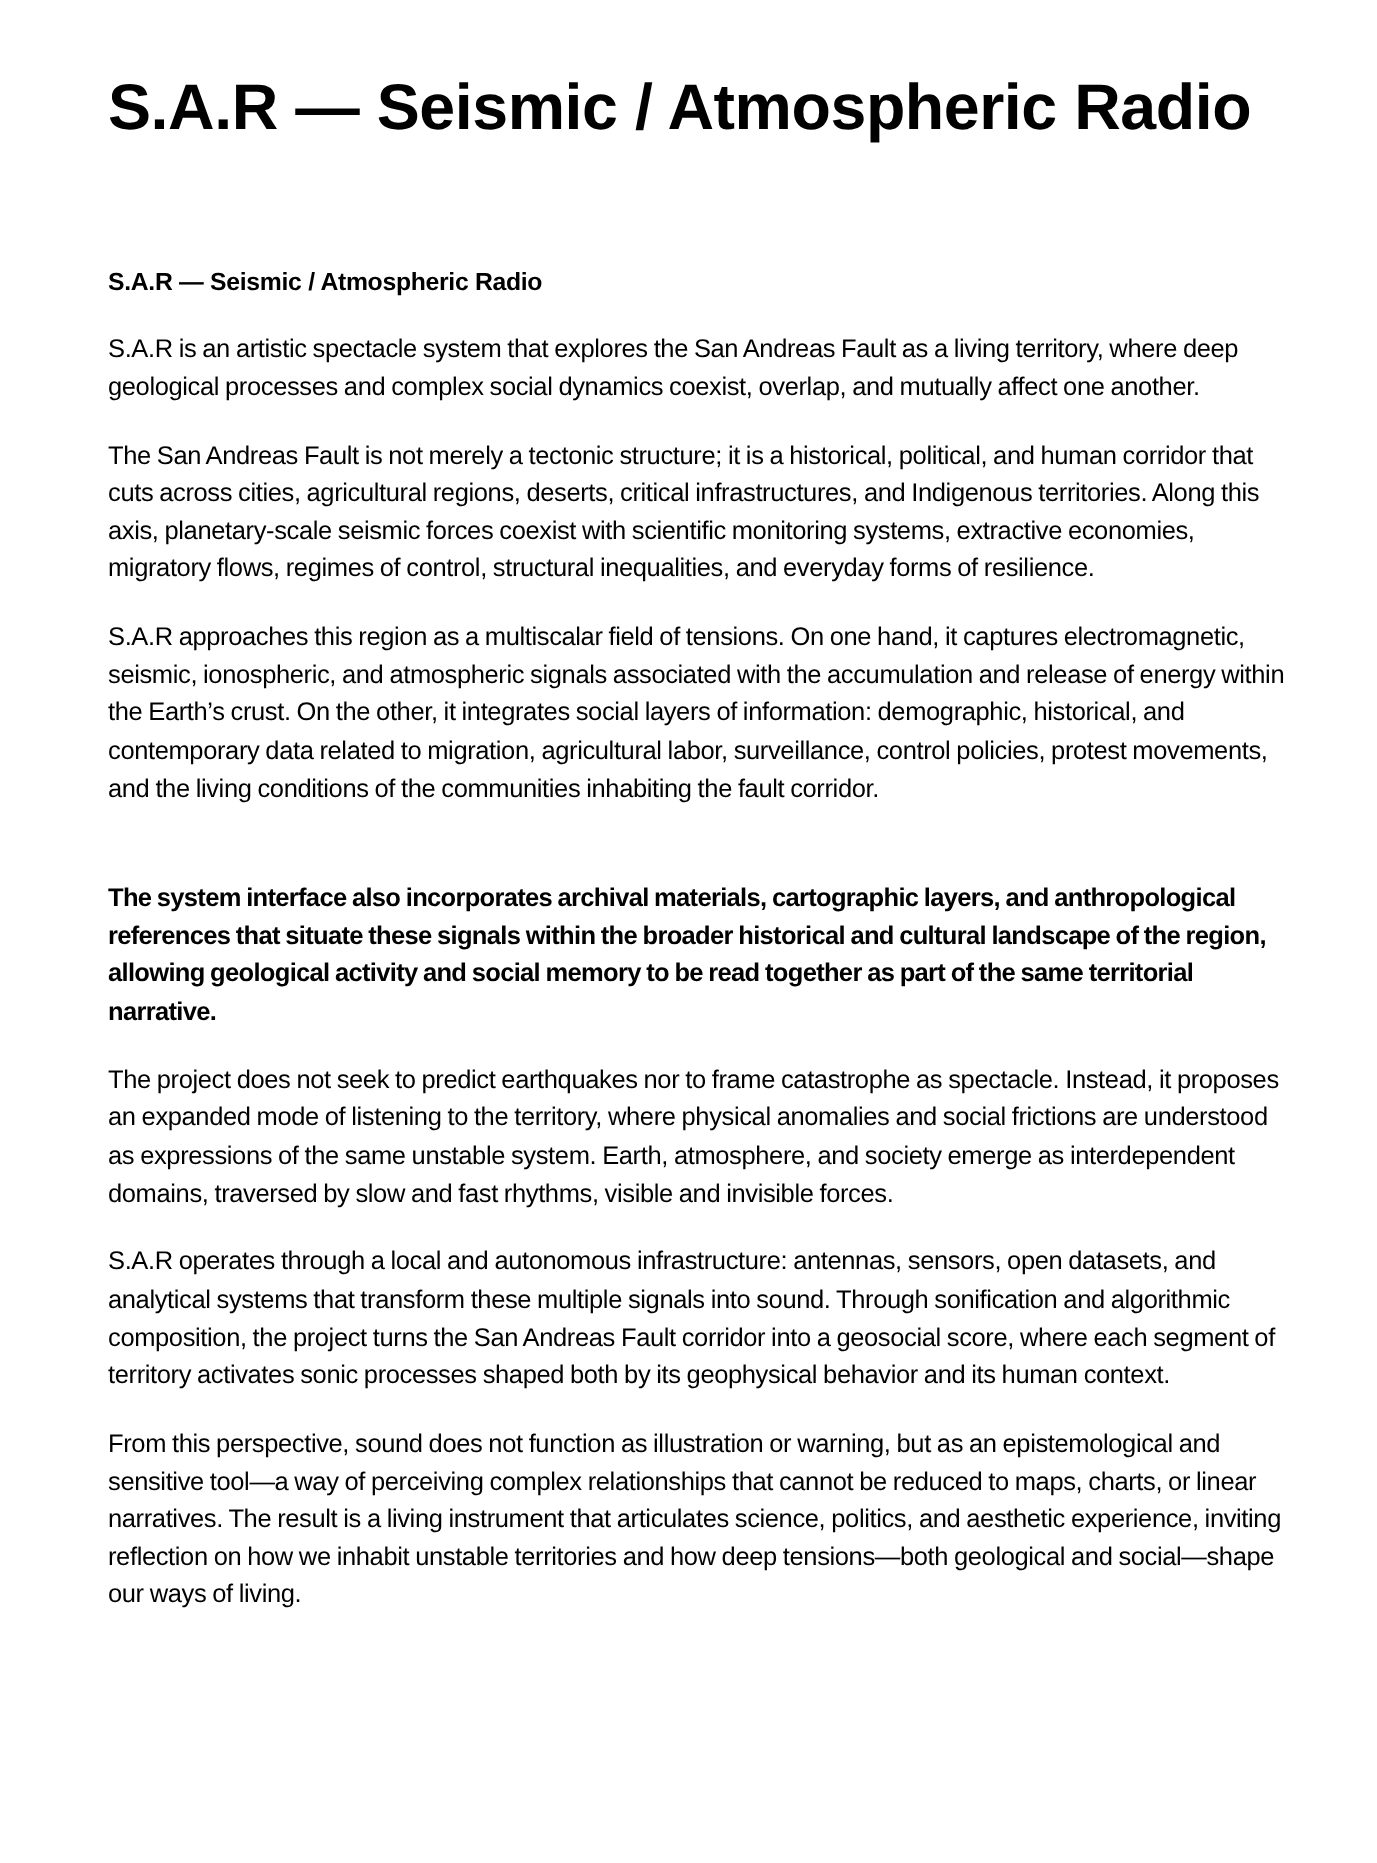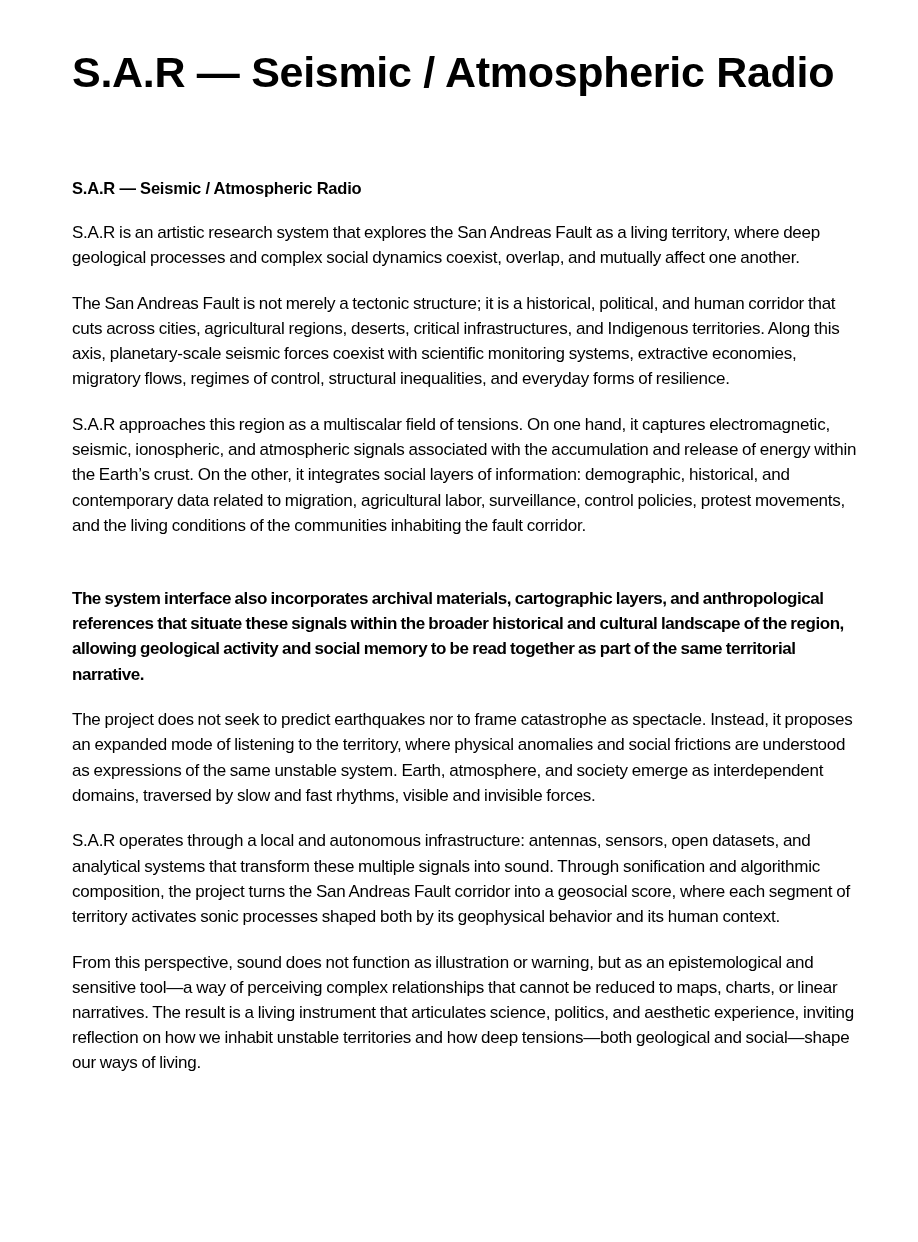--- a/index.html
+++ b/index.html
@@ -61,21 +61,21 @@
   </style>
 </head>
 <body>
 
 <div class="page">
   <h1 class="doc-title">S.A.R — Seismic / Atmospheric Radio</h1>
 
   <div class="body-wrap">
     <p class="subheading">S.A.R — Seismic / Atmospheric Radio</p>
 
-    <p class="para">S.A.R is an artistic research system that explores the San Andreas Fault as a living territory, where deep geological processes and complex social dynamics coexist, overlap, and mutually affect one another.</p>
+    <p class="para">S.A.R is an artistic spectacle system that explores the San Andreas Fault as a living territory, where deep geological processes and complex social dynamics coexist, overlap, and mutually affect one another.</p>
     <p class="para">The San Andreas Fault is not merely a tectonic structure; it is a historical, political, and human corridor that cuts across cities, agricultural regions, deserts, critical infrastructures, and Indigenous territories. Along this axis, planetary-scale seismic forces coexist with scientific monitoring systems, extractive economies, migratory flows, regimes of control, structural inequalities, and everyday forms of resilience.</p>
     <p class="para">S.A.R approaches this region as a multiscalar field of tensions. On one hand, it captures electromagnetic, seismic, ionospheric, and atmospheric signals associated with the accumulation and release of energy within the Earth’s crust. On the other, it integrates social layers of information: demographic, historical, and contemporary data related to migration, agricultural labor, surveillance, control policies, protest movements, and the living conditions of the communities inhabiting the fault corridor.</p>
     <p class="para bold">The system interface also incorporates archival materials, cartographic layers, and anthropological references that situate these signals within the broader historical and cultural landscape of the region, allowing geological activity and social memory to be read together as part of the same territorial narrative.</p>
     <p class="para">The project does not seek to predict earthquakes nor to frame catastrophe as spectacle. Instead, it proposes an expanded mode of listening to the territory, where physical anomalies and social frictions are understood as expressions of the same unstable system. Earth, atmosphere, and society emerge as interdependent domains, traversed by slow and fast rhythms, visible and invisible forces.</p>
     <p class="para">S.A.R operates through a local and autonomous infrastructure: antennas, sensors, open datasets, and analytical systems that transform these multiple signals into sound. Through sonification and algorithmic composition, the project turns the San Andreas Fault corridor into a geosocial score, where each segment of territory activates sonic processes shaped both by its geophysical behavior and its human context.</p>
     <p class="para">From this perspective, sound does not function as illustration or warning, but as an epistemological and sensitive tool—a way of perceiving complex relationships that cannot be reduced to maps, charts, or linear narratives. The result is a living instrument that articulates science, politics, and aesthetic experience, inviting reflection on how we inhabit unstable territories and how deep tensions—both geological and social—shape our ways of living.</p>
   </div>
 </div>
 
 </body></html>

